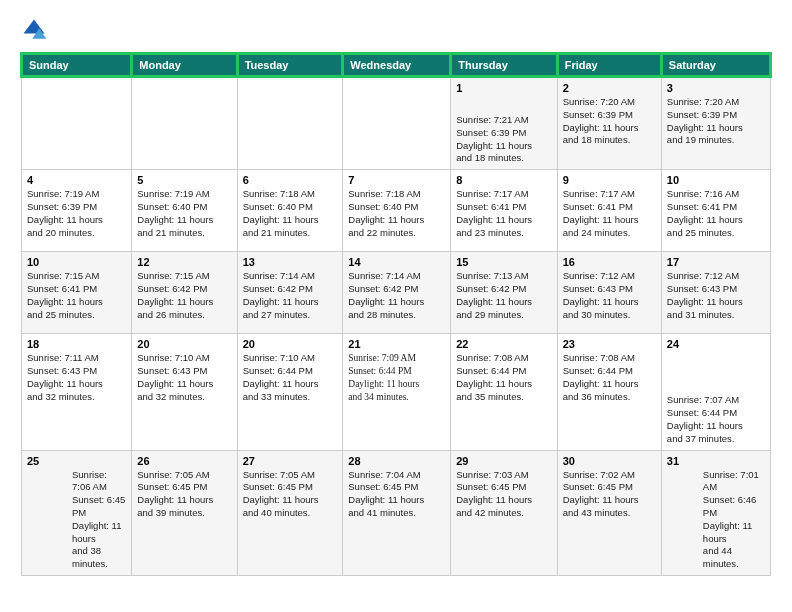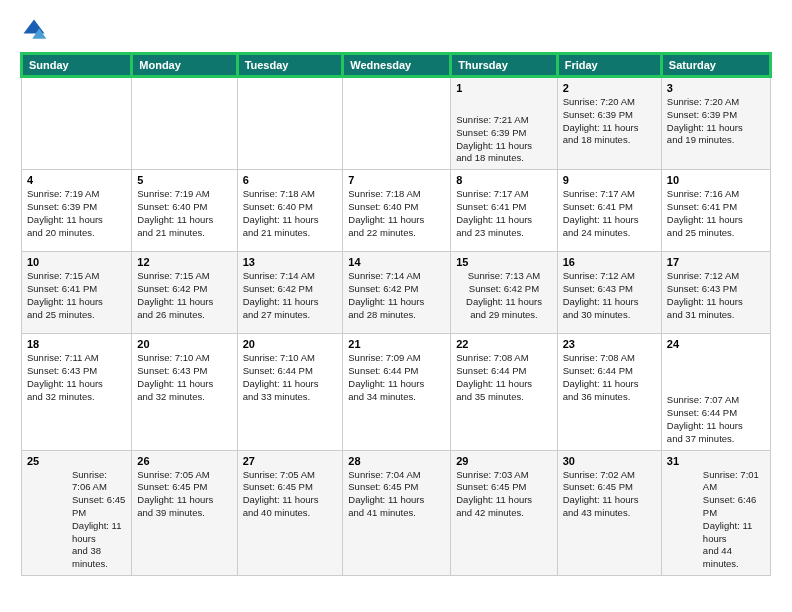--- a/index.html
+++ b/index.html
@@ -229,21 +229,21 @@
           </td>
           <td>
             <span class="day-num">14</span>
             <div class="day-info" style="white-space: pre-line;">Sunrise: 7:14 AM
 Sunset: 6:42 PM
 Daylight: 11 hours
 and 28 minutes.</div>
           </td>
           <td>
             <span class="day-num">15</span>
-            <div class="day-info" style="white-space: pre-line; text-align: center;">Sunrise: 7:13 AM
+            <div class="day-info" style="white-space: pre-line;">Sunrise: 7:13 AM
 Sunset: 6:42 PM
 Daylight: 11 hours
 and 29 minutes.</div>
           </td>
           <td>
             <span class="day-num">16</span>
             <div class="day-info" style="white-space: pre-line;">Sunrise: 7:12 AM
 Sunset: 6:43 PM
 Daylight: 11 hours
 and 30 minutes.</div>
@@ -273,21 +273,21 @@
           </td>
           <td>
             <span class="day-num">20</span>
             <div class="day-info" style="white-space: pre-line;">Sunrise: 7:10 AM
 Sunset: 6:44 PM
 Daylight: 11 hours
 and 33 minutes.</div>
           </td>
           <td>
             <span class="day-num">21</span>
-            <div class="day-info" style="white-space: pre-line;">Sunrise: 7:09 AM
+            <div class="day-info" style="white-space: pre-line; font-family: Liberation Serif, serif;">Sunrise: 7:09 AM
 Sunset: 6:44 PM
 Daylight: 11 hours
 and 34 minutes.</div>
           </td>
           <td>
             <span class="day-num">22</span>
             <div class="day-info" style="white-space: pre-line;">Sunrise: 7:08 AM
 Sunset: 6:44 PM
 Daylight: 11 hours
 and 35 minutes.</div>

